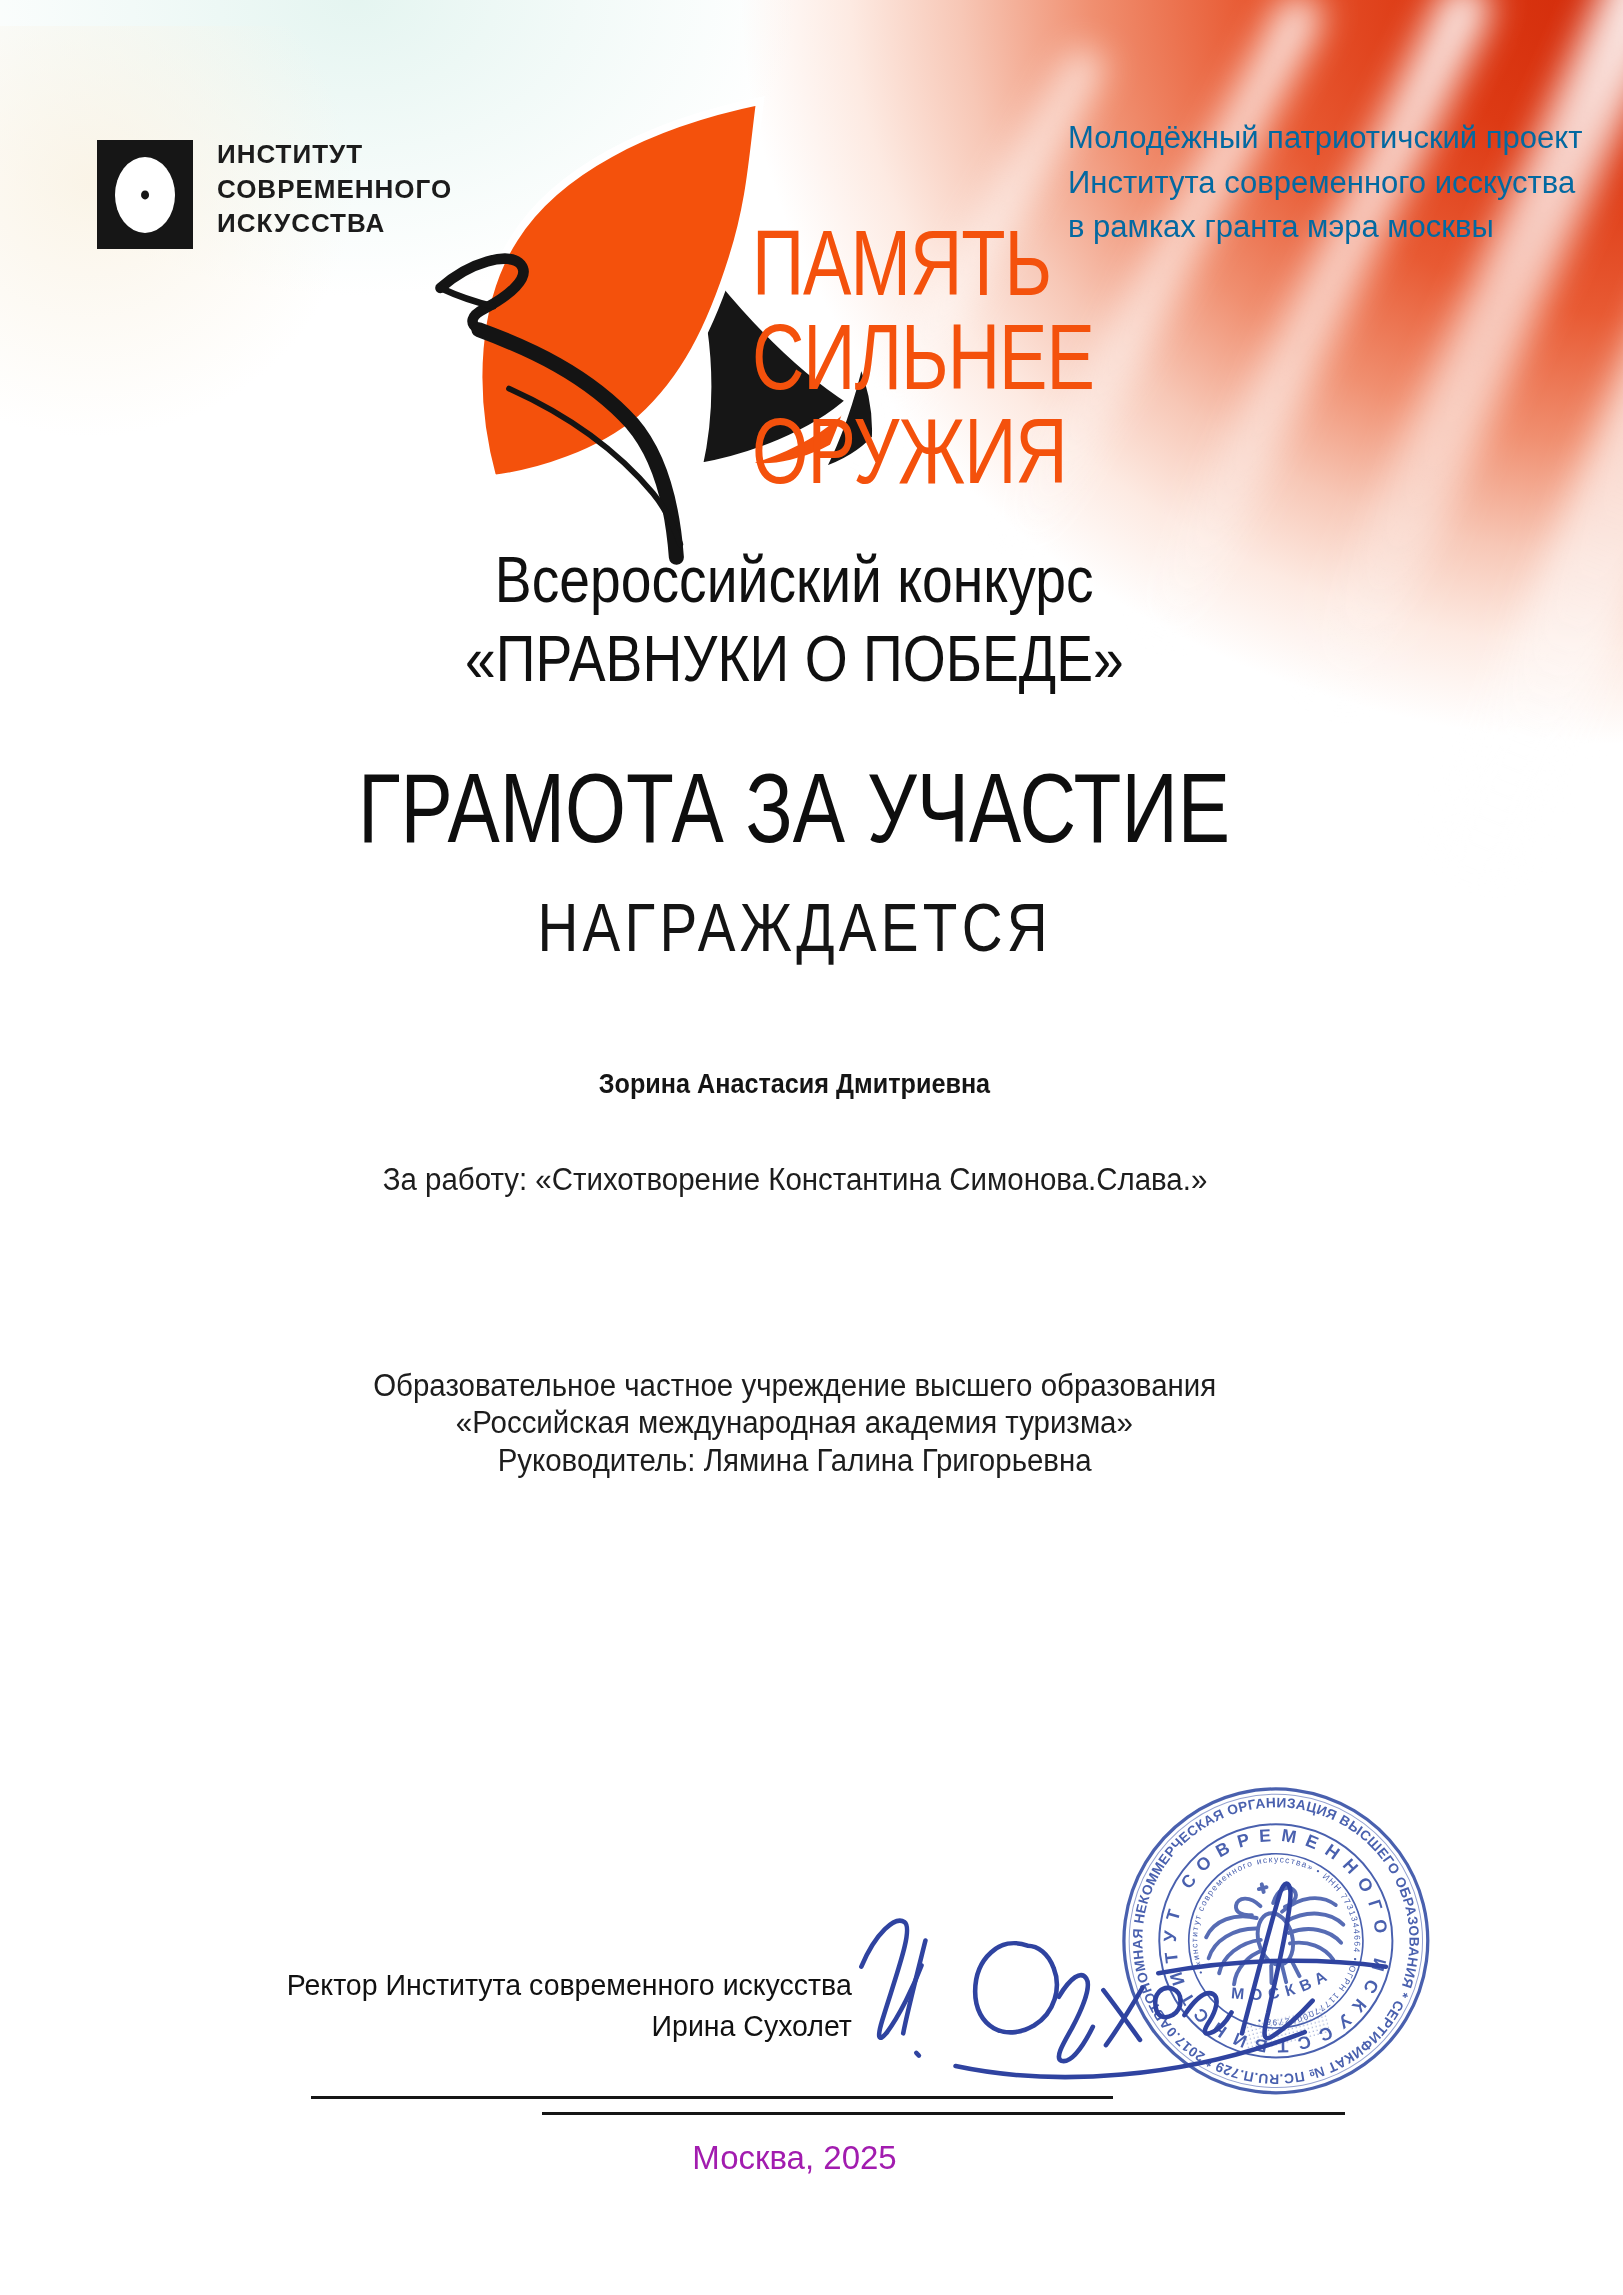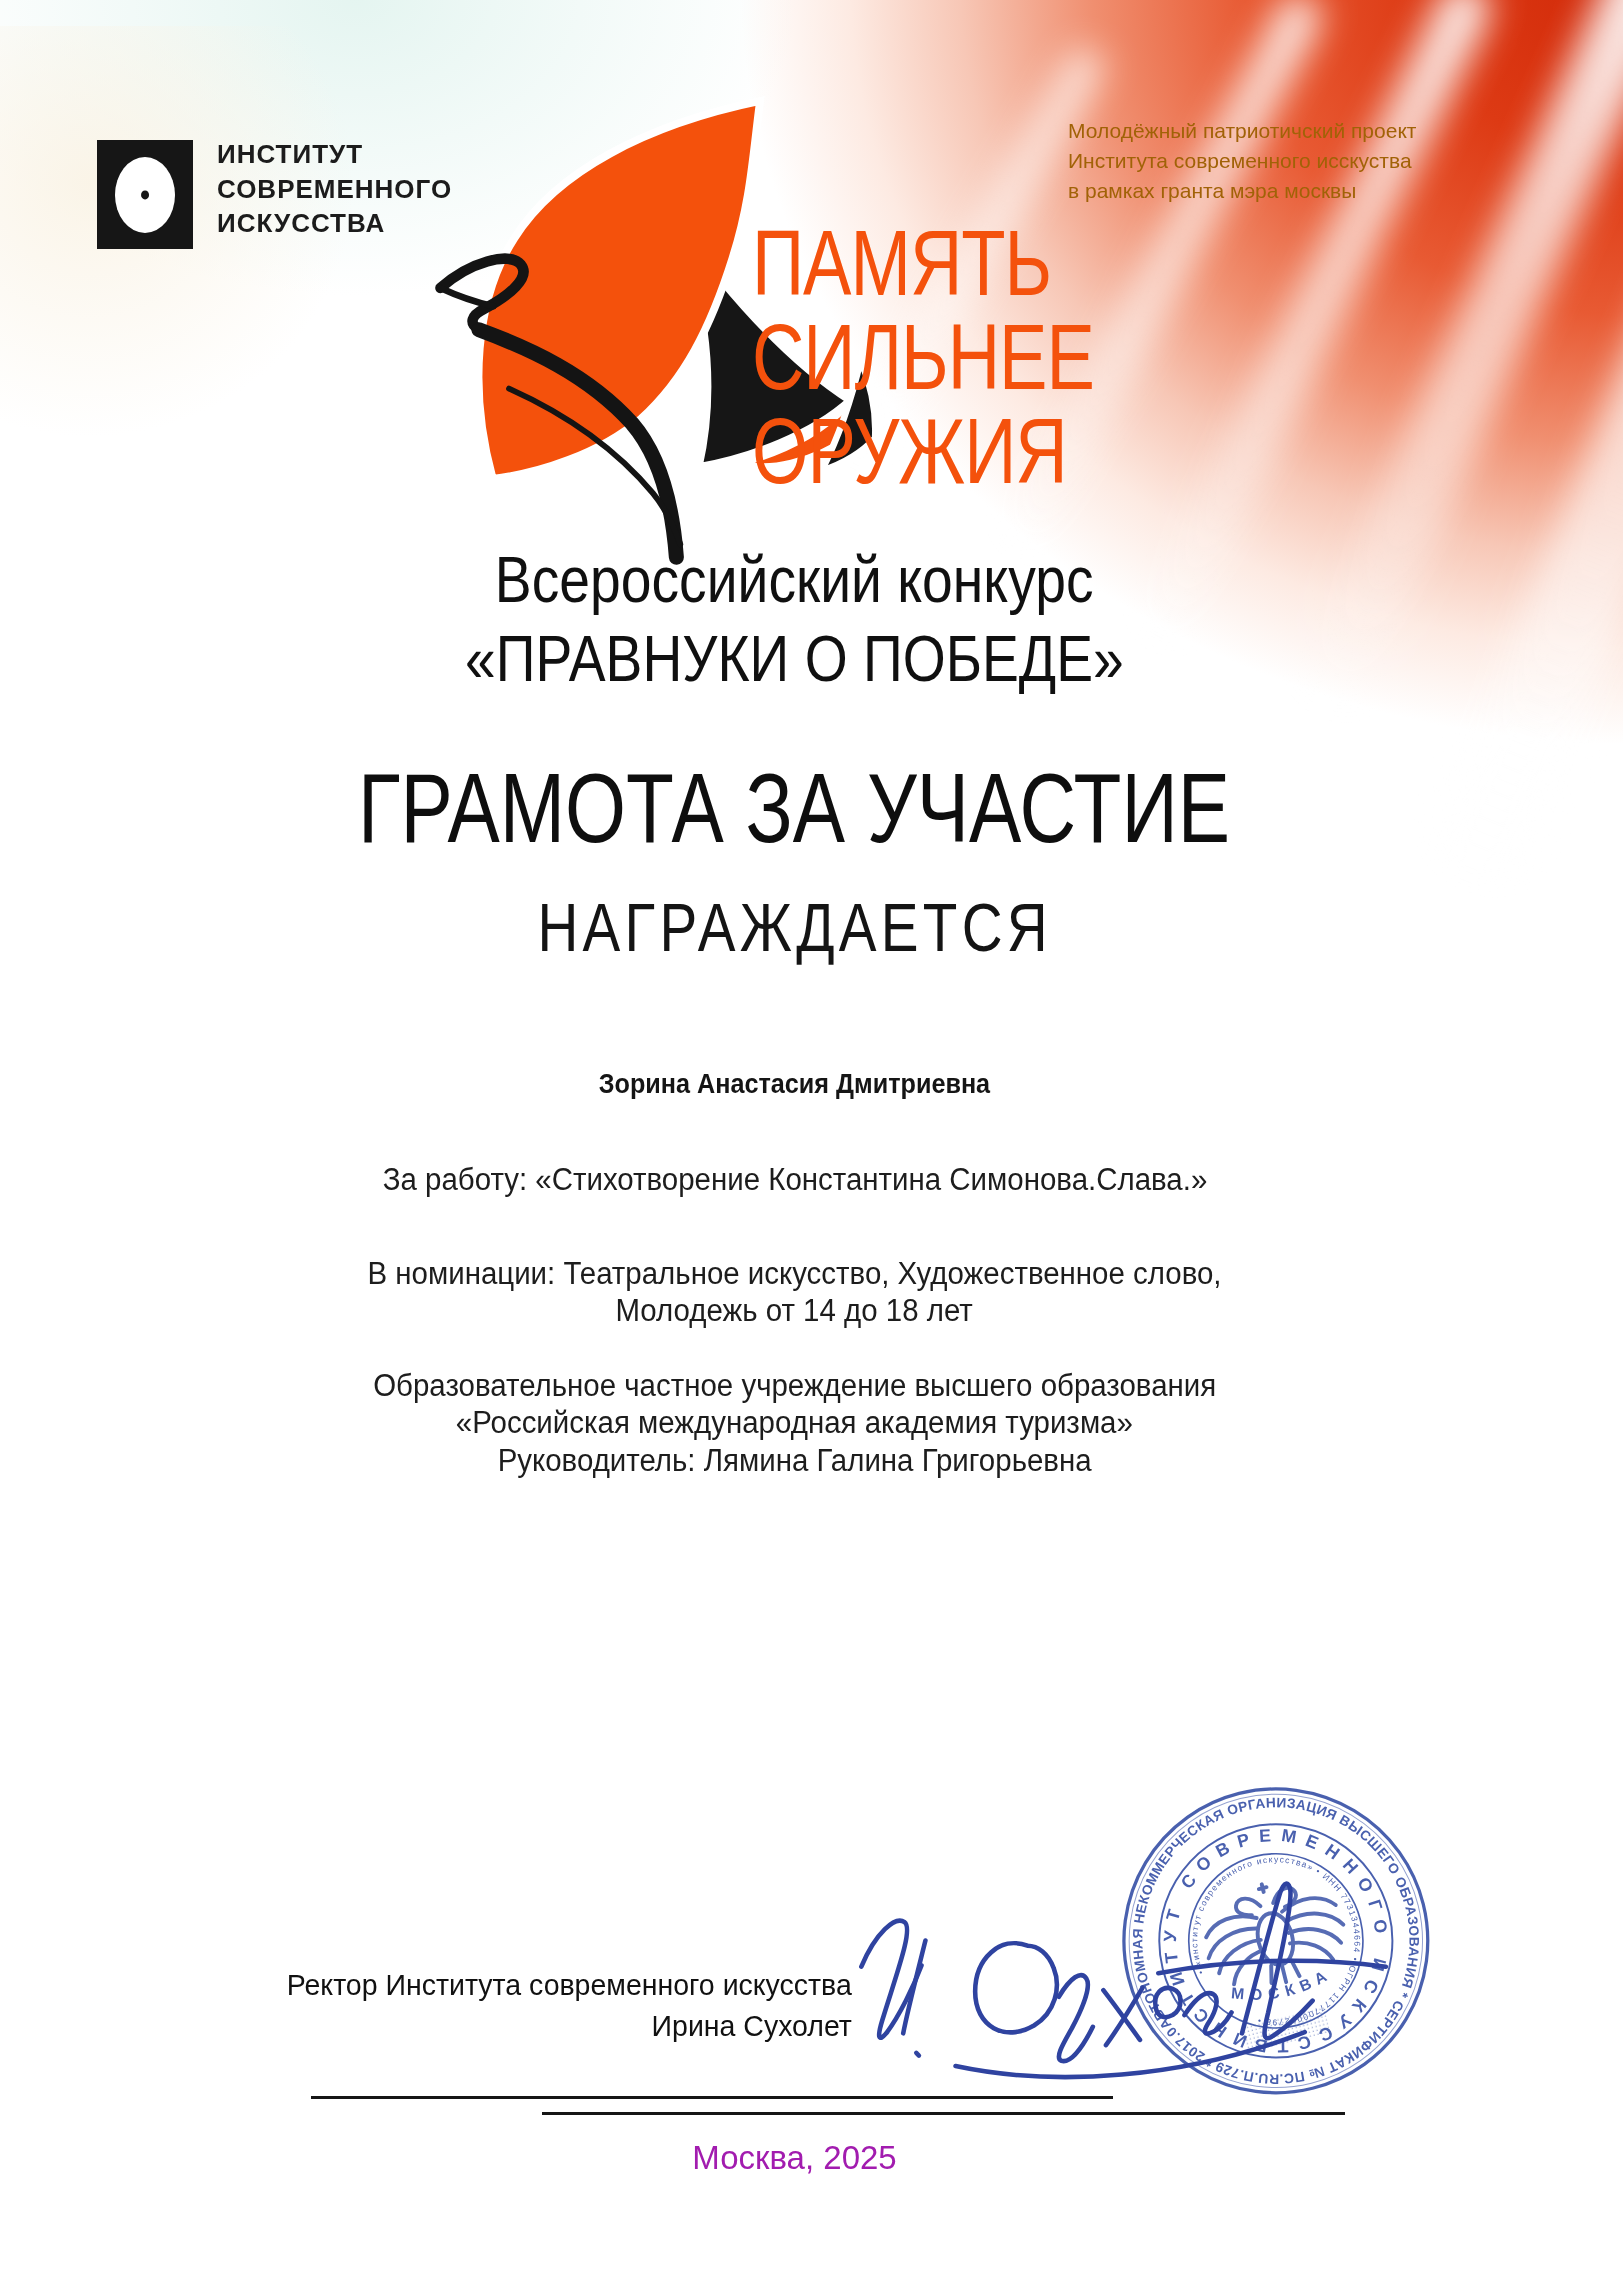--- a/index.html
+++ b/index.html
@@ -26,21 +26,21 @@
   .s5{top:19.6px;right:628px;width:38px;height:471px;transform:rotate(30deg);opacity:.7;}
   
   .logo-mark{position:absolute;left:97px;top:140px;width:96px;height:109px;background:#161616;z-index:2;}
   .logo-oval{position:absolute;left:50%;top:50%;width:60px;height:76px;transform:translate(-50%,-50%);
     background:#fff;border-radius:50%;}
   .logo-dot{position:absolute;left:50%;top:50%;width:7.9px;height:9.2px;transform:translate(-50%,-50%);
     background:#161616;border-radius:50%;}
   .logo-title{position:absolute;left:217px;top:137px;z-index:2;
     font-size:26px;font-weight:700;line-height:1.33;letter-spacing:1px;color:#1c1c1c;}
   .project-note{position:absolute;left:1068px;top:116px;z-index:2;
-    font-size:21px;font-weight:400;line-height:1.44;color:#a16207;}
+    font-size:31px;font-weight:400;line-height:1.44;color:#0369a1;}
   
   .dove-svg{position:absolute;left:411px;top:93px;width:468px;height:484px;z-index:1;}
   .brand-lockup{position:absolute;left:752px;top:216px;z-index:2;
     font-size:93px;line-height:94px;font-weight:400;letter-spacing:-1.3px;
     transform:scaleX(.78);transform-origin:left top;white-space:nowrap;}
   
   .center-block{position:absolute;left:0;width:1589px;text-align:center;z-index:2;}
   .cx{display:inline-block;white-space:nowrap;transform-origin:center;}
   .contest-title{top:540px;font-size:65px;line-height:79px;color:#101010;}
   .contest-title .cx{transform:scaleX(.85);}
@@ -137,24 +137,20 @@
   <div class="center-block award-sub">
     <span class="cx">НАГРАЖДАЕТСЯ</span>
   </div>
 
   <div class="center-block name-line">
     <span class="cx">Зорина Анастасия Дмитриевна</span>
   </div>
   <div class="center-block work-line">
     <span class="cx">За работу: «Стихотворение Константина Симонова.Слава.»</span>
   </div>
-  <div class="center-block nomination-block">
-    <div><span class="cx">В номинации: Театральное искусство, Художественное слово,</span></div>
-    <div><span class="cx">Молодежь от 14 до 18 лет</span></div>
-  </div>
   <div class="center-block org-block">
     <div><span class="cx">Образовательное частное учреждение высшего образования</span></div>
     <div><span class="cx">«Российская международная академия туризма»</span></div>
   </div>
   <div class="center-block supervisor-line">
     <span class="cx">Руководитель: Лямина Галина Григорьевна</span>
   </div>
 
   <div class="rector-block">
     <div><span class="cx">Ректор Института современного искусства</span></div>

